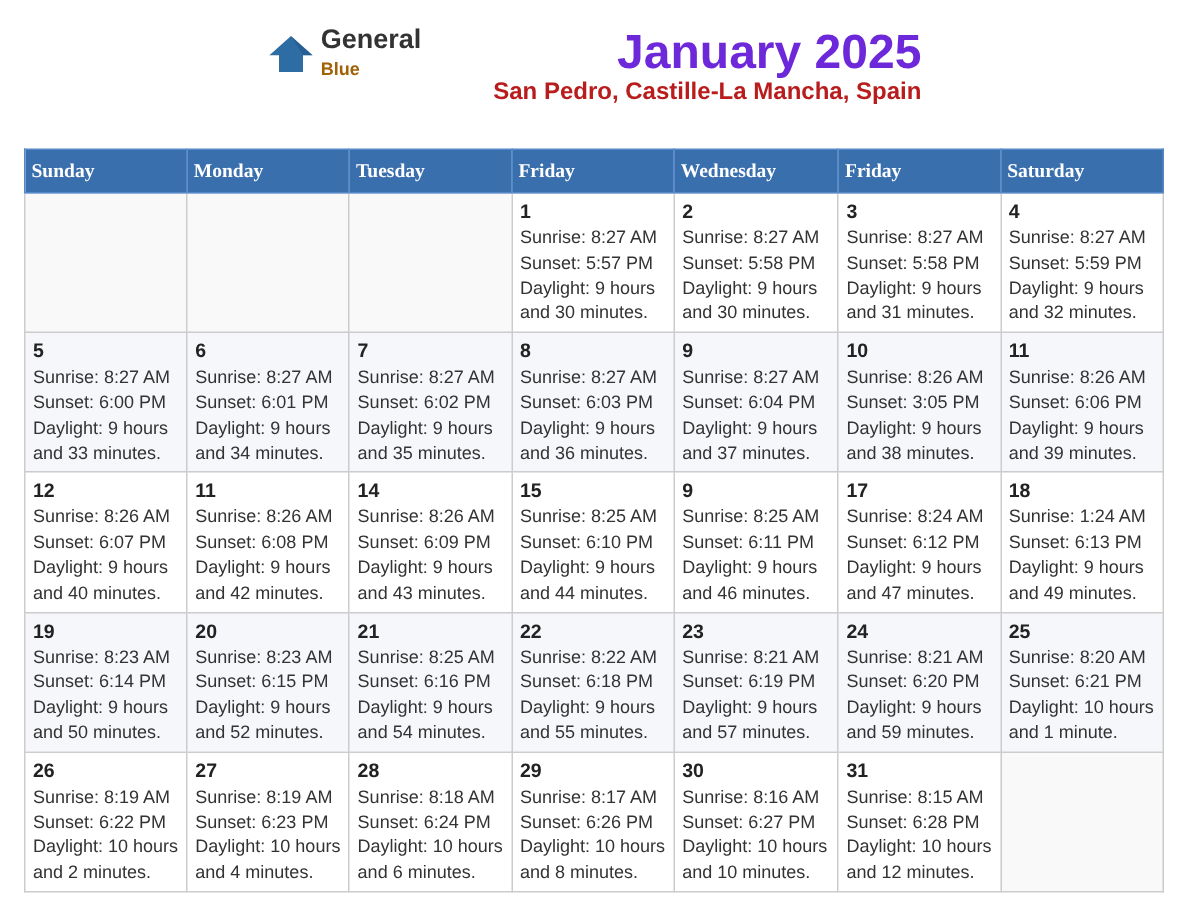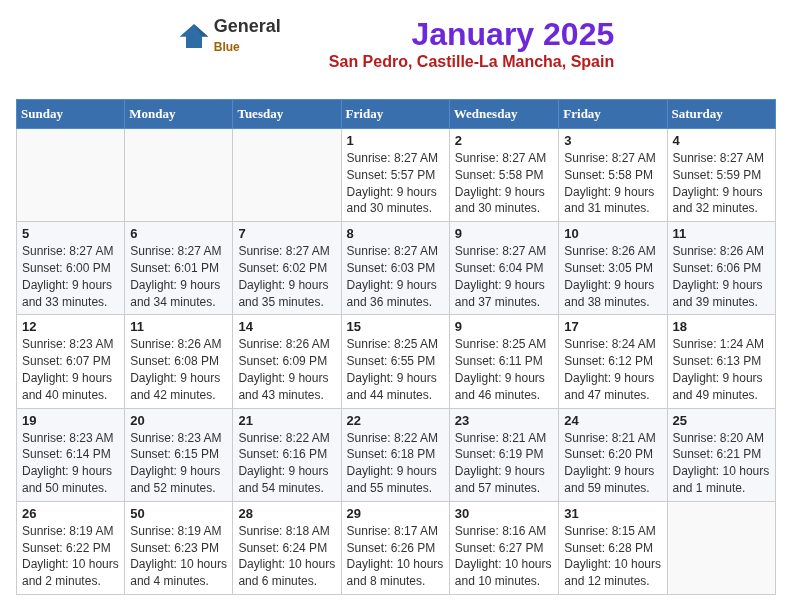--- a/index.html
+++ b/index.html
@@ -195,21 +195,21 @@
           <div class="day-number">11</div>
           <div class="day-info">Sunrise: 8:26 AM
 Sunset: 6:06 PM
 Daylight: 9 hours
 and 39 minutes.</div>
         </td>
       </tr>
       <tr>
         <td>
           <div class="day-number">12</div>
-          <div class="day-info">Sunrise: 8:23 AM
+          <div class="day-info">Sunrise: 8:26 AM
 Sunset: 6:07 PM
 Daylight: 9 hours
 and 40 minutes.</div>
         </td>
         <td>
           <div class="day-number">11</div>
           <div class="day-info">Sunrise: 8:26 AM
 Sunset: 6:08 PM
 Daylight: 9 hours
 and 42 minutes.</div>
@@ -217,21 +217,21 @@
         <td>
           <div class="day-number">14</div>
           <div class="day-info">Sunrise: 8:26 AM
 Sunset: 6:09 PM
 Daylight: 9 hours
 and 43 minutes.</div>
         </td>
         <td>
           <div class="day-number">15</div>
           <div class="day-info">Sunrise: 8:25 AM
-Sunset: 6:55 PM
+Sunset: 6:10 PM
 Daylight: 9 hours
 and 44 minutes.</div>
         </td>
         <td>
           <div class="day-number">9</div>
           <div class="day-info">Sunrise: 8:25 AM
 Sunset: 6:11 PM
 Daylight: 9 hours
 and 46 minutes.</div>
         </td>
@@ -260,21 +260,21 @@
         </td>
         <td>
           <div class="day-number">20</div>
           <div class="day-info">Sunrise: 8:23 AM
 Sunset: 6:15 PM
 Daylight: 9 hours
 and 52 minutes.</div>
         </td>
         <td>
           <div class="day-number">21</div>
-          <div class="day-info">Sunrise: 8:22 AM
+          <div class="day-info">Sunrise: 8:25 AM
 Sunset: 6:16 PM
 Daylight: 9 hours
 and 54 minutes.</div>
         </td>
         <td>
           <div class="day-number">22</div>
           <div class="day-info">Sunrise: 8:22 AM
 Sunset: 6:18 PM
 Daylight: 9 hours
 and 55 minutes.</div>
@@ -303,21 +303,21 @@
       </tr>
       <tr>
         <td>
           <div class="day-number">26</div>
           <div class="day-info">Sunrise: 8:19 AM
 Sunset: 6:22 PM
 Daylight: 10 hours
 and 2 minutes.</div>
         </td>
         <td>
-          <div class="day-number">50</div>
+          <div class="day-number">27</div>
           <div class="day-info">Sunrise: 8:19 AM
 Sunset: 6:23 PM
 Daylight: 10 hours
 and 4 minutes.</div>
         </td>
         <td>
           <div class="day-number">28</div>
           <div class="day-info">Sunrise: 8:18 AM
 Sunset: 6:24 PM
 Daylight: 10 hours

